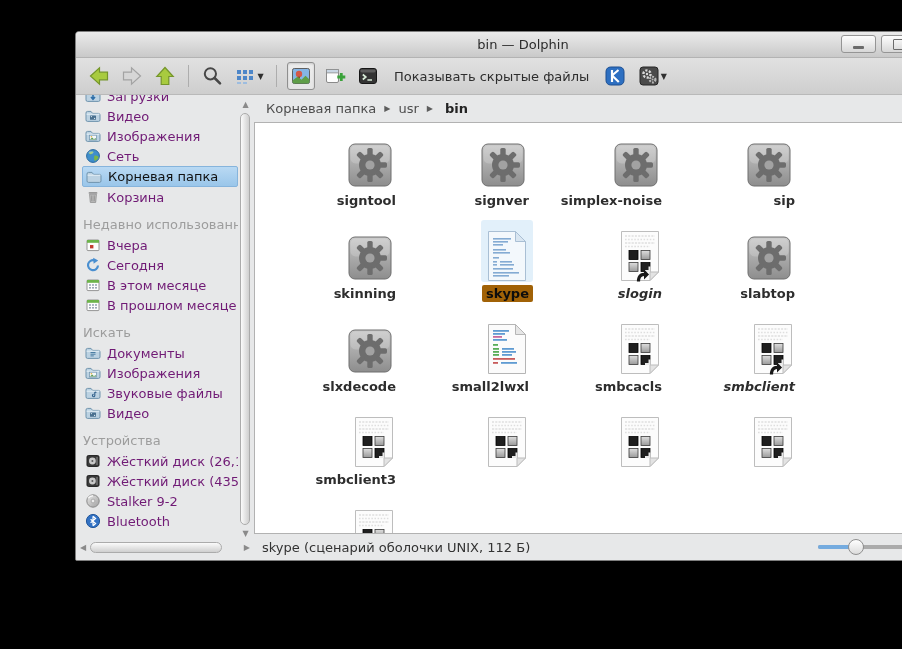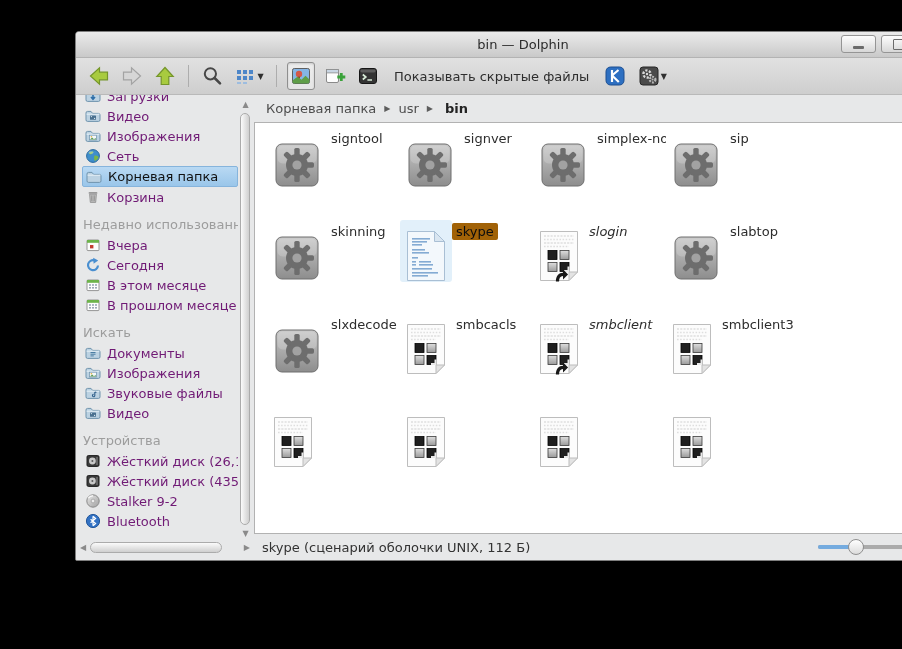--- a/index.html
+++ b/index.html
@@ -61,21 +61,21 @@
   .sb-hscroll .arr{position:absolute;top:1px;font-size:8px;color:#8a8a8a;line-height:10px;}
   .sb-hscroll .thumb{position:absolute;left:10px;right:28px;top:0;height:11px;border-radius:6px;
     background:linear-gradient(#fbfbfb,#cfcfcf);border:1px solid #ababab;box-sizing:border-box;}
   
   .main{flex:1;display:flex;flex-direction:column;min-width:0;min-height:0;}
   .breadcrumb{height:27px;flex:0 0 27px;display:flex;align-items:center;gap:8px;padding-left:12px;font-size:13px;color:#4d4d4d;}
   .breadcrumb .sep{font-size:8px;color:#5d5d5d;}
   .breadcrumb .cur{font-weight:bold;color:#232323;margin-left:4px;}
   .view{flex:1;margin-right:5px;background:#fff;border:1px solid #b2b2b2;position:relative;overflow:hidden;min-height:0;}
   .grid{display:grid;grid-template-columns:repeat(4,133px);grid-auto-rows:93px;padding:4px 0 0 12px;}
-  .cell{display:flex;flex-direction:row;align-items:flex-start;}
+  .cell{display:flex;flex-direction:column;align-items:flex-end;font-weight:bold;}
   .icon-box{height:60px;display:flex;align-items:flex-end;justify-content:center;position:relative;padding:2px 6px 0 6px;border-radius:3px;}
   .cell.selected .icon-box{background:rgba(173,211,242,.35);}
   .tile{width:48px;height:48px;}
   .paper{width:40px;height:52px;}
   .emblem{position:absolute;right:16px;bottom:-1px;width:15px;height:15px;}
   .flabel{margin-top:3px;font-size:13px;color:#2d2d2d;max-width:128px;white-space:nowrap;overflow:hidden;padding:0 4px;border-radius:2px;line-height:17px;}
   .flabel.selected{background:#a16207;color:#0d0d0d;}
   .flabel.symlink{font-style:italic;}
   
   .v-scroll{position:absolute;top:0;right:0;bottom:0;width:14px;background:#ececec;border-left:1px solid #c6c6c6;}
@@ -612,20 +612,28 @@
                 <svg class="tile">
                   <use href="#sym-exec"></use>
                 </svg>
               </div>
             <div class="flabel">slxdecode</div>
           </div>
 
           <div class="cell">
             <div class="icon-box">
                 <svg class="paper">
+                  <use href="#sym-script-color"></use>
+                </svg>
+              </div>
+            <div class="flabel">small2lwxl</div>
+          </div>
+          <div class="cell">
+            <div class="icon-box">
+                <svg class="paper">
                   <use href="#sym-binary"></use>
                 </svg>
               </div>
             <div class="flabel">smbcacls</div>
           </div>
           <div class="cell">
             <div class="icon-box">
                 <svg class="paper">
                   <use href="#sym-binary"></use>
                 </svg>

